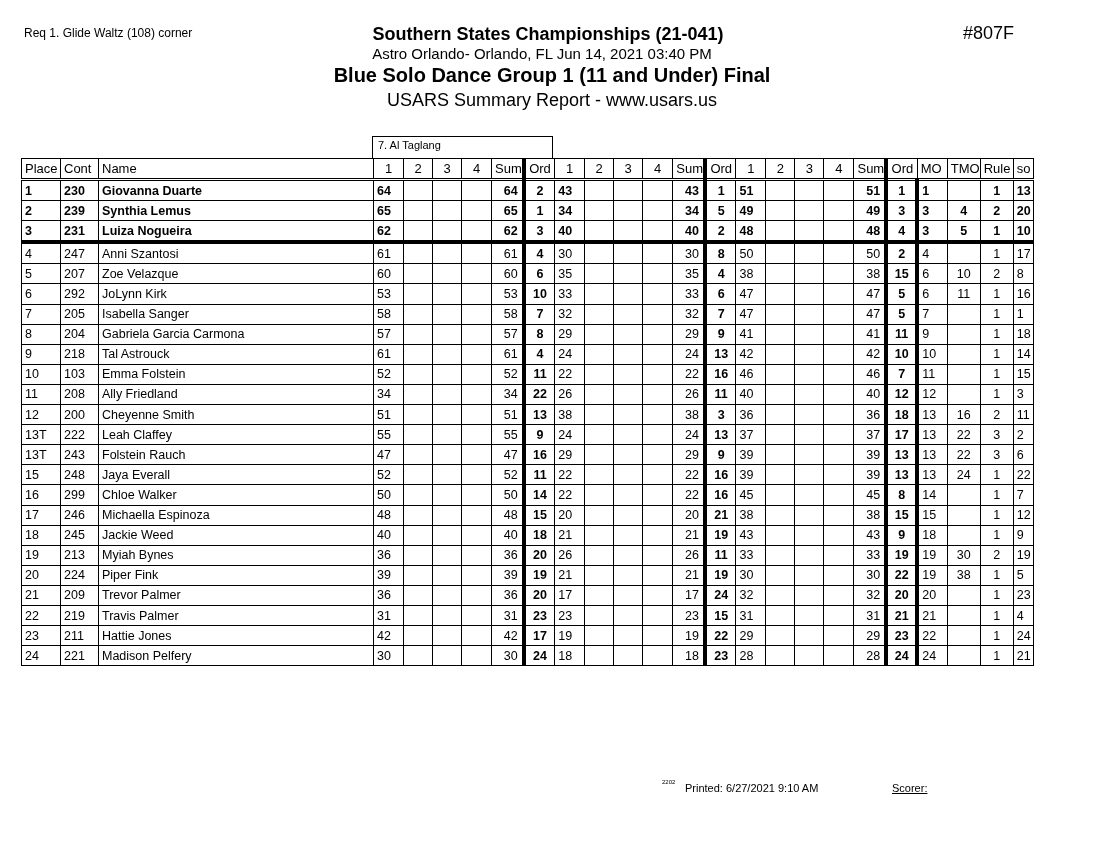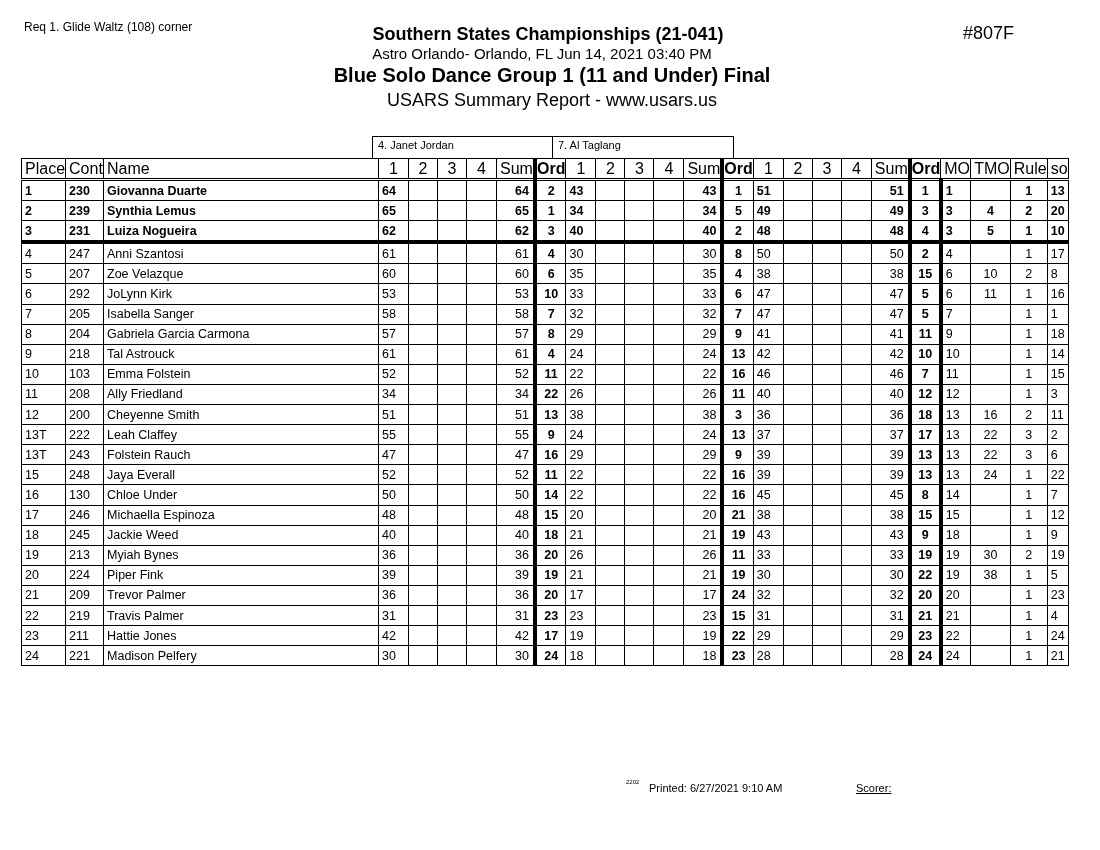--- a/index.html
+++ b/index.html
@@ -1,61 +1,60 @@
 <!DOCTYPE html>
 <html><head>
 <meta charset="utf-8">
 <style>
   html, body { margin: 0; padding: 0; background: #ffffff; }
   body { width: 1100px; height: 850px; position: relative; overflow: hidden;
          font-family: "Liberation Sans", sans-serif; color: #000; }
-  .req { position: absolute; left: 24px; top: 20px; font-size: 12px; }
+  .req { position: absolute; left: 24px; top: 26px; font-size: 12px; }
   .eventno { position: absolute; left: 963px; top: 23px; font-size: 18px; font-weight: normal; }
   .hdr { position: absolute; left: 0; width: 1100px; text-align: center; }
   .h1 { top: 24px; font-size: 18px; font-weight: bold; left: -2px; }
   .h2 { top: 45px; font-size: 15px; left: -8px; }
   .h3 { top: 64px; font-size: 20px; font-weight: bold; left: 2px; }
   .h4 { top: 90px; font-size: 18px; left: 2px; }
 
   .judges { position: absolute; top: 136px; left: 372px; height: 22px; display: flex; }
   .judge { box-sizing: border-box; border: 1px solid #000; border-bottom: none; height: 22px;
            font-size: 11px; padding: 2px 0 0 5px; }
   .judge + .judge { border-left: none; }
 
   table.res { position: absolute; left: 21px; top: 158px; border-collapse: collapse;
               font-size: 12.5px; table-layout: fixed; }
   table.res td, table.res th { border: 1px solid #000; height: 19.1px; padding: 0 0 0 3px;
               white-space: nowrap; overflow: hidden; font-weight: normal; text-align: left; }
-  table.res thead th { height: 19px; font-size: 16px; border-bottom: 3px double #000; }
+  table.res thead th { height: 19px; font-size: 13px; border-bottom: 3px double #000; }
   table.res th.c, table.res td.c { text-align: center; padding: 0; }
   table.res td.r { text-align: right; padding-right: 4px; }
   table.res td.ord, table.res th.ord { border-left: 4px solid #000; text-align: center; font-weight: bold; padding: 0; }
-  table.res th.ord { font-weight: bold; }
+  table.res th.ord { font-weight: normal; }
   table.res td.s1 { }
   table.res td.after { border-left: 4px solid #000; }
   tr.top td { font-weight: bold; }
   tr.cut td { border-bottom: 4px solid #000; }
 
-  .footer { position: absolute; top: 782px; font-size: 11px; }
+  .footer { position: absolute; top: 782px; font-size: 11px; margin-left: 36px; }
   .f-mark { left: 626px; top: 779px; font-size: 6px; }
   .f-printed { left: 649px; }
   .f-scorer { left: 856px; text-decoration: underline; }
 </style>
 </head>
 <body>
 
 <div class="req">Req  1.  Glide Waltz (108) corner</div>
 <div class="eventno">#807F</div>
 <div class="hdr h1">Southern States Championships (21-041)</div>
 <div class="hdr h2">Astro Orlando- Orlando, FL  Jun 14, 2021  03:40 PM</div>
 <div class="hdr h3">Blue Solo Dance Group 1 (11 and Under) Final</div>
 <div class="hdr h4">USARS Summary Report - www.usars.us</div>
 
 <div class="judges">
-  <div class="judge" style="width:181px">4.  Janet Jordan</div>
   <div class="judge" style="width:181px">7.  Al Taglang</div>
 </div>
 
 <table class="res">
   <colgroup>
     <col style="width:39px">
       <col style="width:38px">
       <col style="width:275px">
     <col style="width:30px">
       <col style="width:29px">
@@ -510,22 +509,22 @@
         <td></td>
         <td class="r">39</td>
         <td class="ord">13</td>
         <td class="after">13</td>
         <td class="c">24</td>
         <td class="c">1</td>
         <td>22</td>
       </tr>
       <tr>
         <td>16</td>
-        <td>130</td>
-        <td>Chloe Under</td>
+        <td>299</td>
+        <td>Chloe Walker</td>
         <td class="s1">50</td>
         <td></td>
         <td></td>
         <td></td>
         <td class="r">50</td>
         <td class="ord">14</td>
         <td class="s1">22</td>
         <td></td>
         <td></td>
         <td></td>

